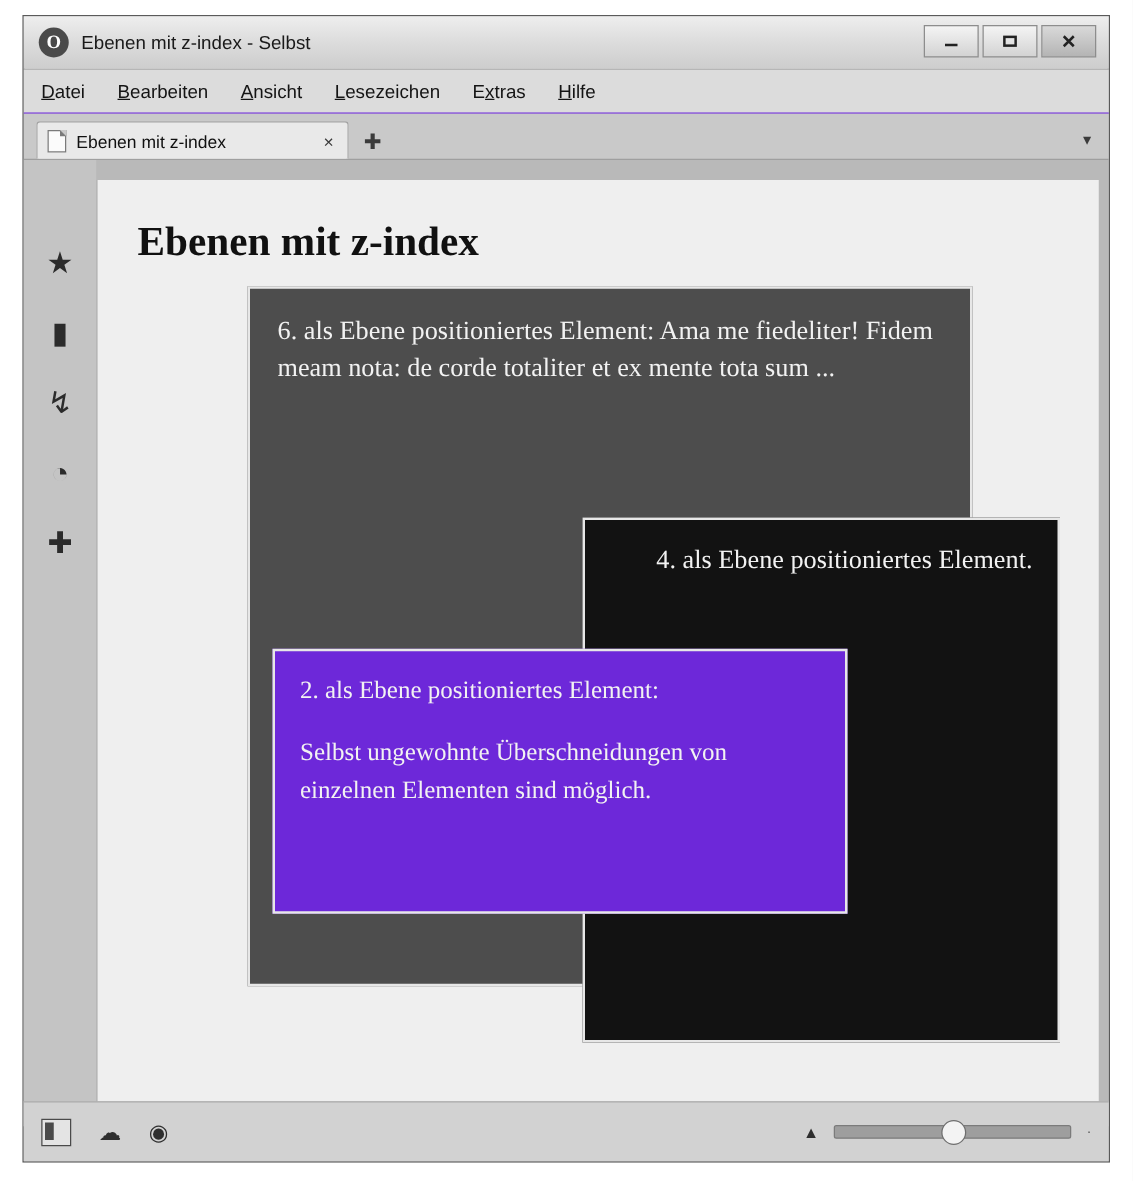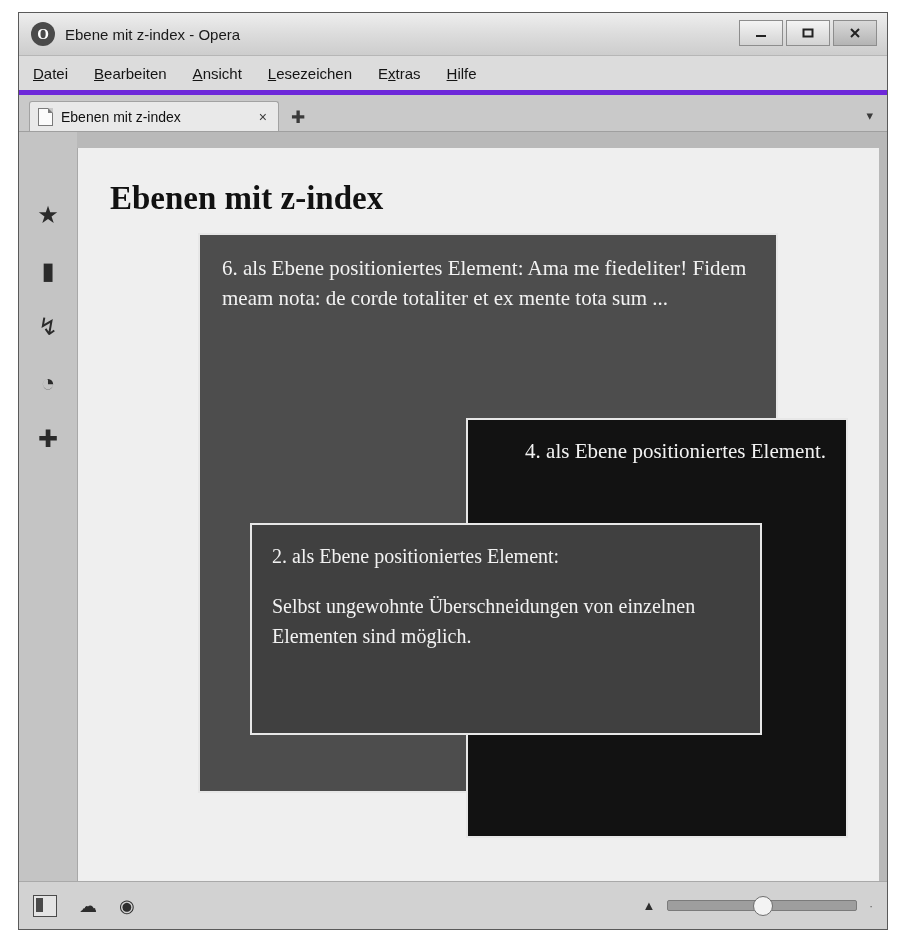--- a/index.html
+++ b/index.html
@@ -81,21 +81,21 @@
   .winbtn svg { display: block; }
 
   
   #menubar {
     height: 34px;
     background: #dcdcdc;
     display: flex;
     align-items: center;
     padding-left: 14px;
     gap: 26px;
-    border-bottom: 5px solid #6d28d9;
+    border-bottom: 1px solid #6d28d9;
   }
   .menu-item {
     font-size: 15px;
     color: #141414;
     white-space: nowrap;
   }
   .menu-item u { text-decoration: underline; }
 
   
   #tabbar {
@@ -240,25 +240,25 @@
     width: 382px;
     height: 420px;
     background: #121212;
     font-size: 21px;
     line-height: 1.5;
     padding: 16px 20px;
     text-align: right;
     z-index: 2;
   }
   #layer2 {
-    left: 172px;
+    left: 140px;
     top: 375px;
-    width: 512px;
+    width: 460px;
     height: 212px;
-    background: #404040;
+    background: #6d28d9;
     font-size: 20px;
     line-height: 1.5;
     padding: 16px 20px;
     z-index: 3;
   }
   #layer2 p { margin: 0 0 20px 0; }
   #layer2 p:last-child { margin-bottom: 0; margin-top: 12px; }
 
   
   #statusbar {
@@ -331,21 +331,21 @@
     color: #555;
   }
 </style>
 </head>
 <body>
 
 <div id="window">
 
   <div id="titlebar">
     <div id="app-icon">O</div>
-    <div id="title-text">Ebene mit z-index - Opera</div>
+    <div id="title-text">Ebenen mit z-index - Selbst</div>
     <div id="window-buttons">
       <div class="winbtn">
         <svg width="14" height="10" viewBox="0 0 14 10">
             <rect x="2" y="7" width="10" height="2" fill="#222"></rect>
           </svg>
       </div>
       <div class="winbtn">
         <svg width="14" height="12" viewBox="0 0 14 12">
             <rect x="2.5" y="2.5" width="9" height="7" fill="none" stroke="#222" stroke-width="2"></rect>
           </svg>

